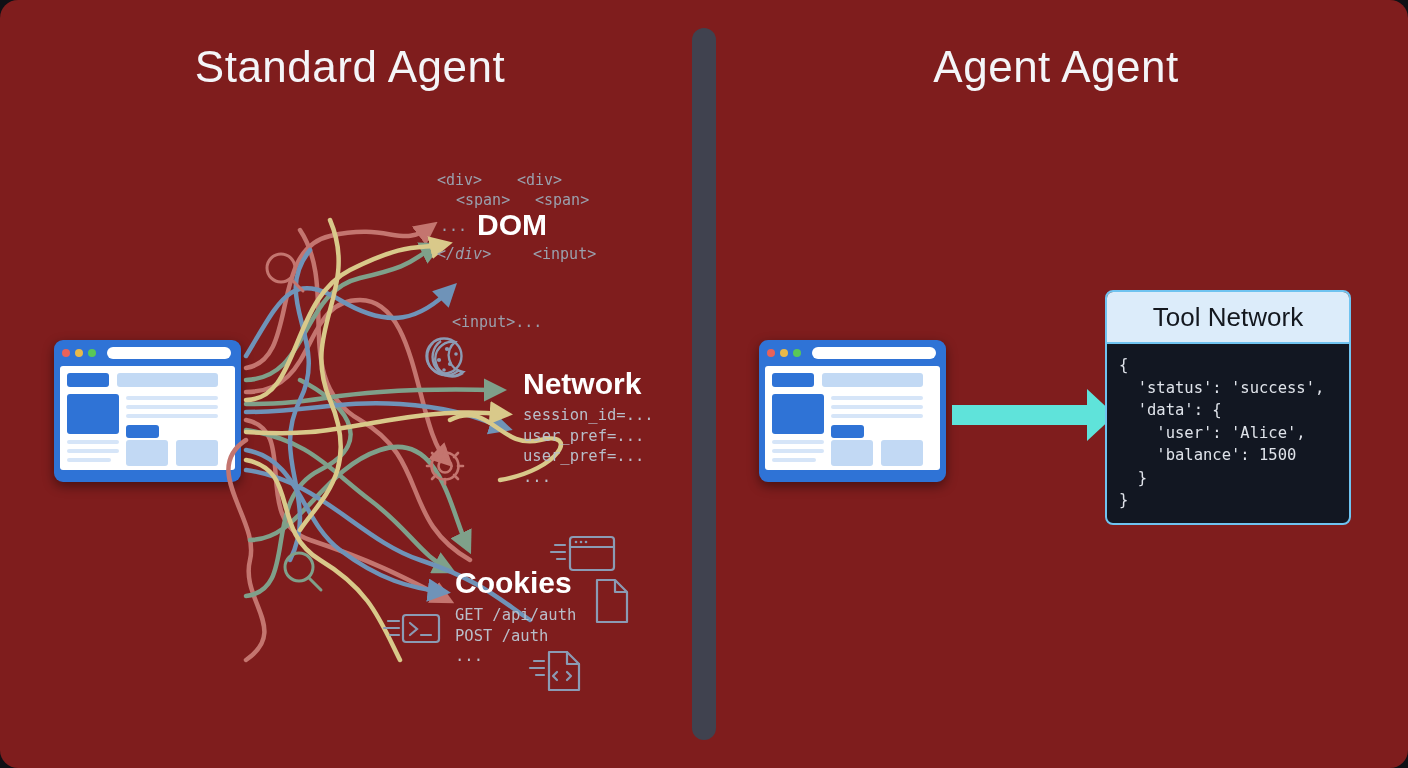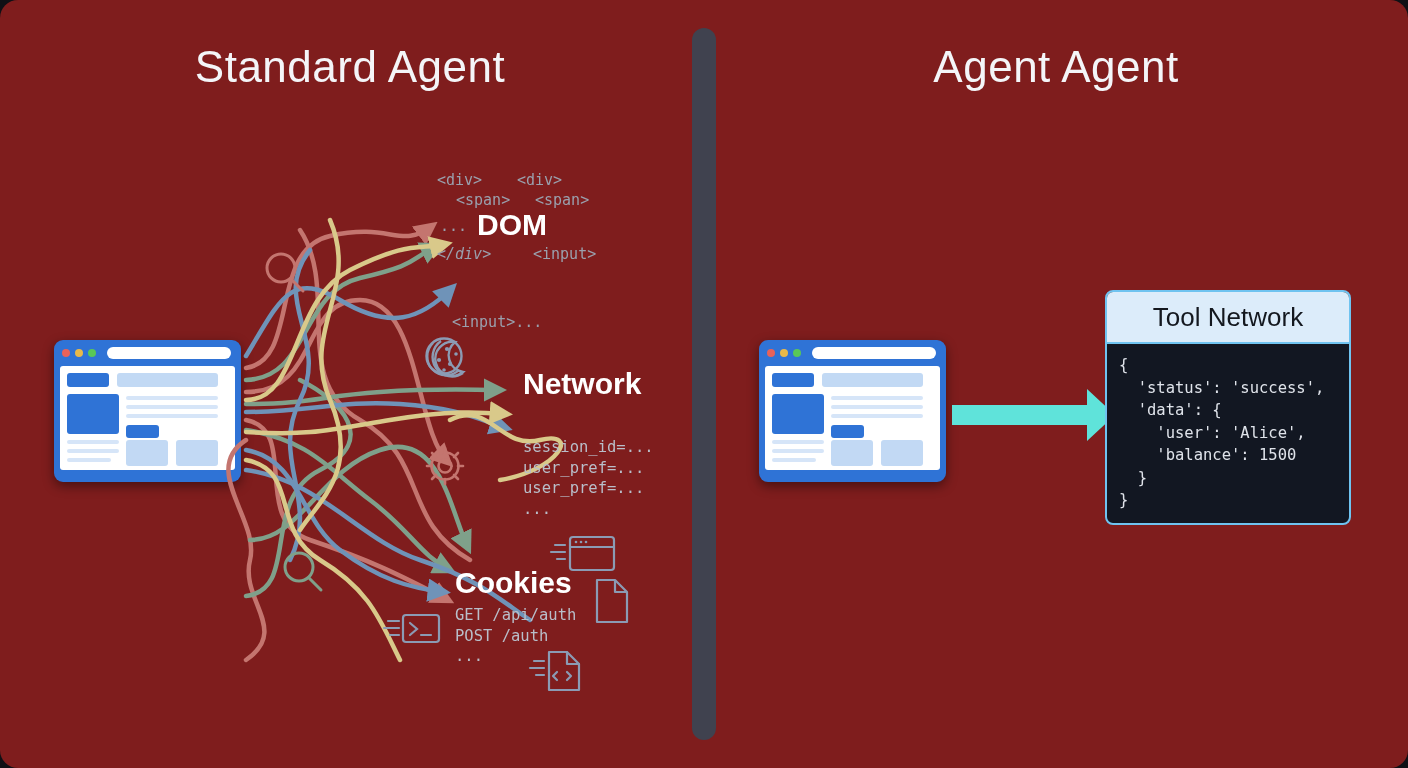--- a/index.html
+++ b/index.html
@@ -340,21 +340,21 @@
   <div class="dom-tag" style="left:517px; top:171px;">&lt;div&gt;</div>
   <div class="dom-tag" style="left:456px; top:191px;">&lt;span&gt;</div>
   <div class="dom-tag" style="left:535px; top:191px;">&lt;span&gt;</div>
   <div class="dom-tag" style="left:440px; top:217px;">...</div>
   <div class="big-label" style="left:477px; top:208px;">DOM</div>
   <div class="dom-tag" style="left:437px; top:245px;font-style:italic;">&lt;/div&gt;</div>
   <div class="dom-tag" style="left:533px; top:245px;">&lt;input&gt;</div>
   <div class="dom-tag" style="left:452px; top:272px;margin-top:41px;">&lt;input&gt;...</div>
 
   <div class="big-label" style="left:523px; top:367px;">Network</div>
-  <div class="mono-block" style="left:523px; top:405px;margin-top:32px;">session_id=...
+  <div class="mono-block" style="left:523px; top:405px;">session_id=...
 user_pref=...
 user_pref=...
 ...</div>
 
   <div class="big-label" style="left:455px; top:566px;">Cookies</div>
   <div class="mono-block" style="left:455px; top:605px;">GET /api/auth
 POST /auth
 ...</div>
 
   <div id="tool-card">

